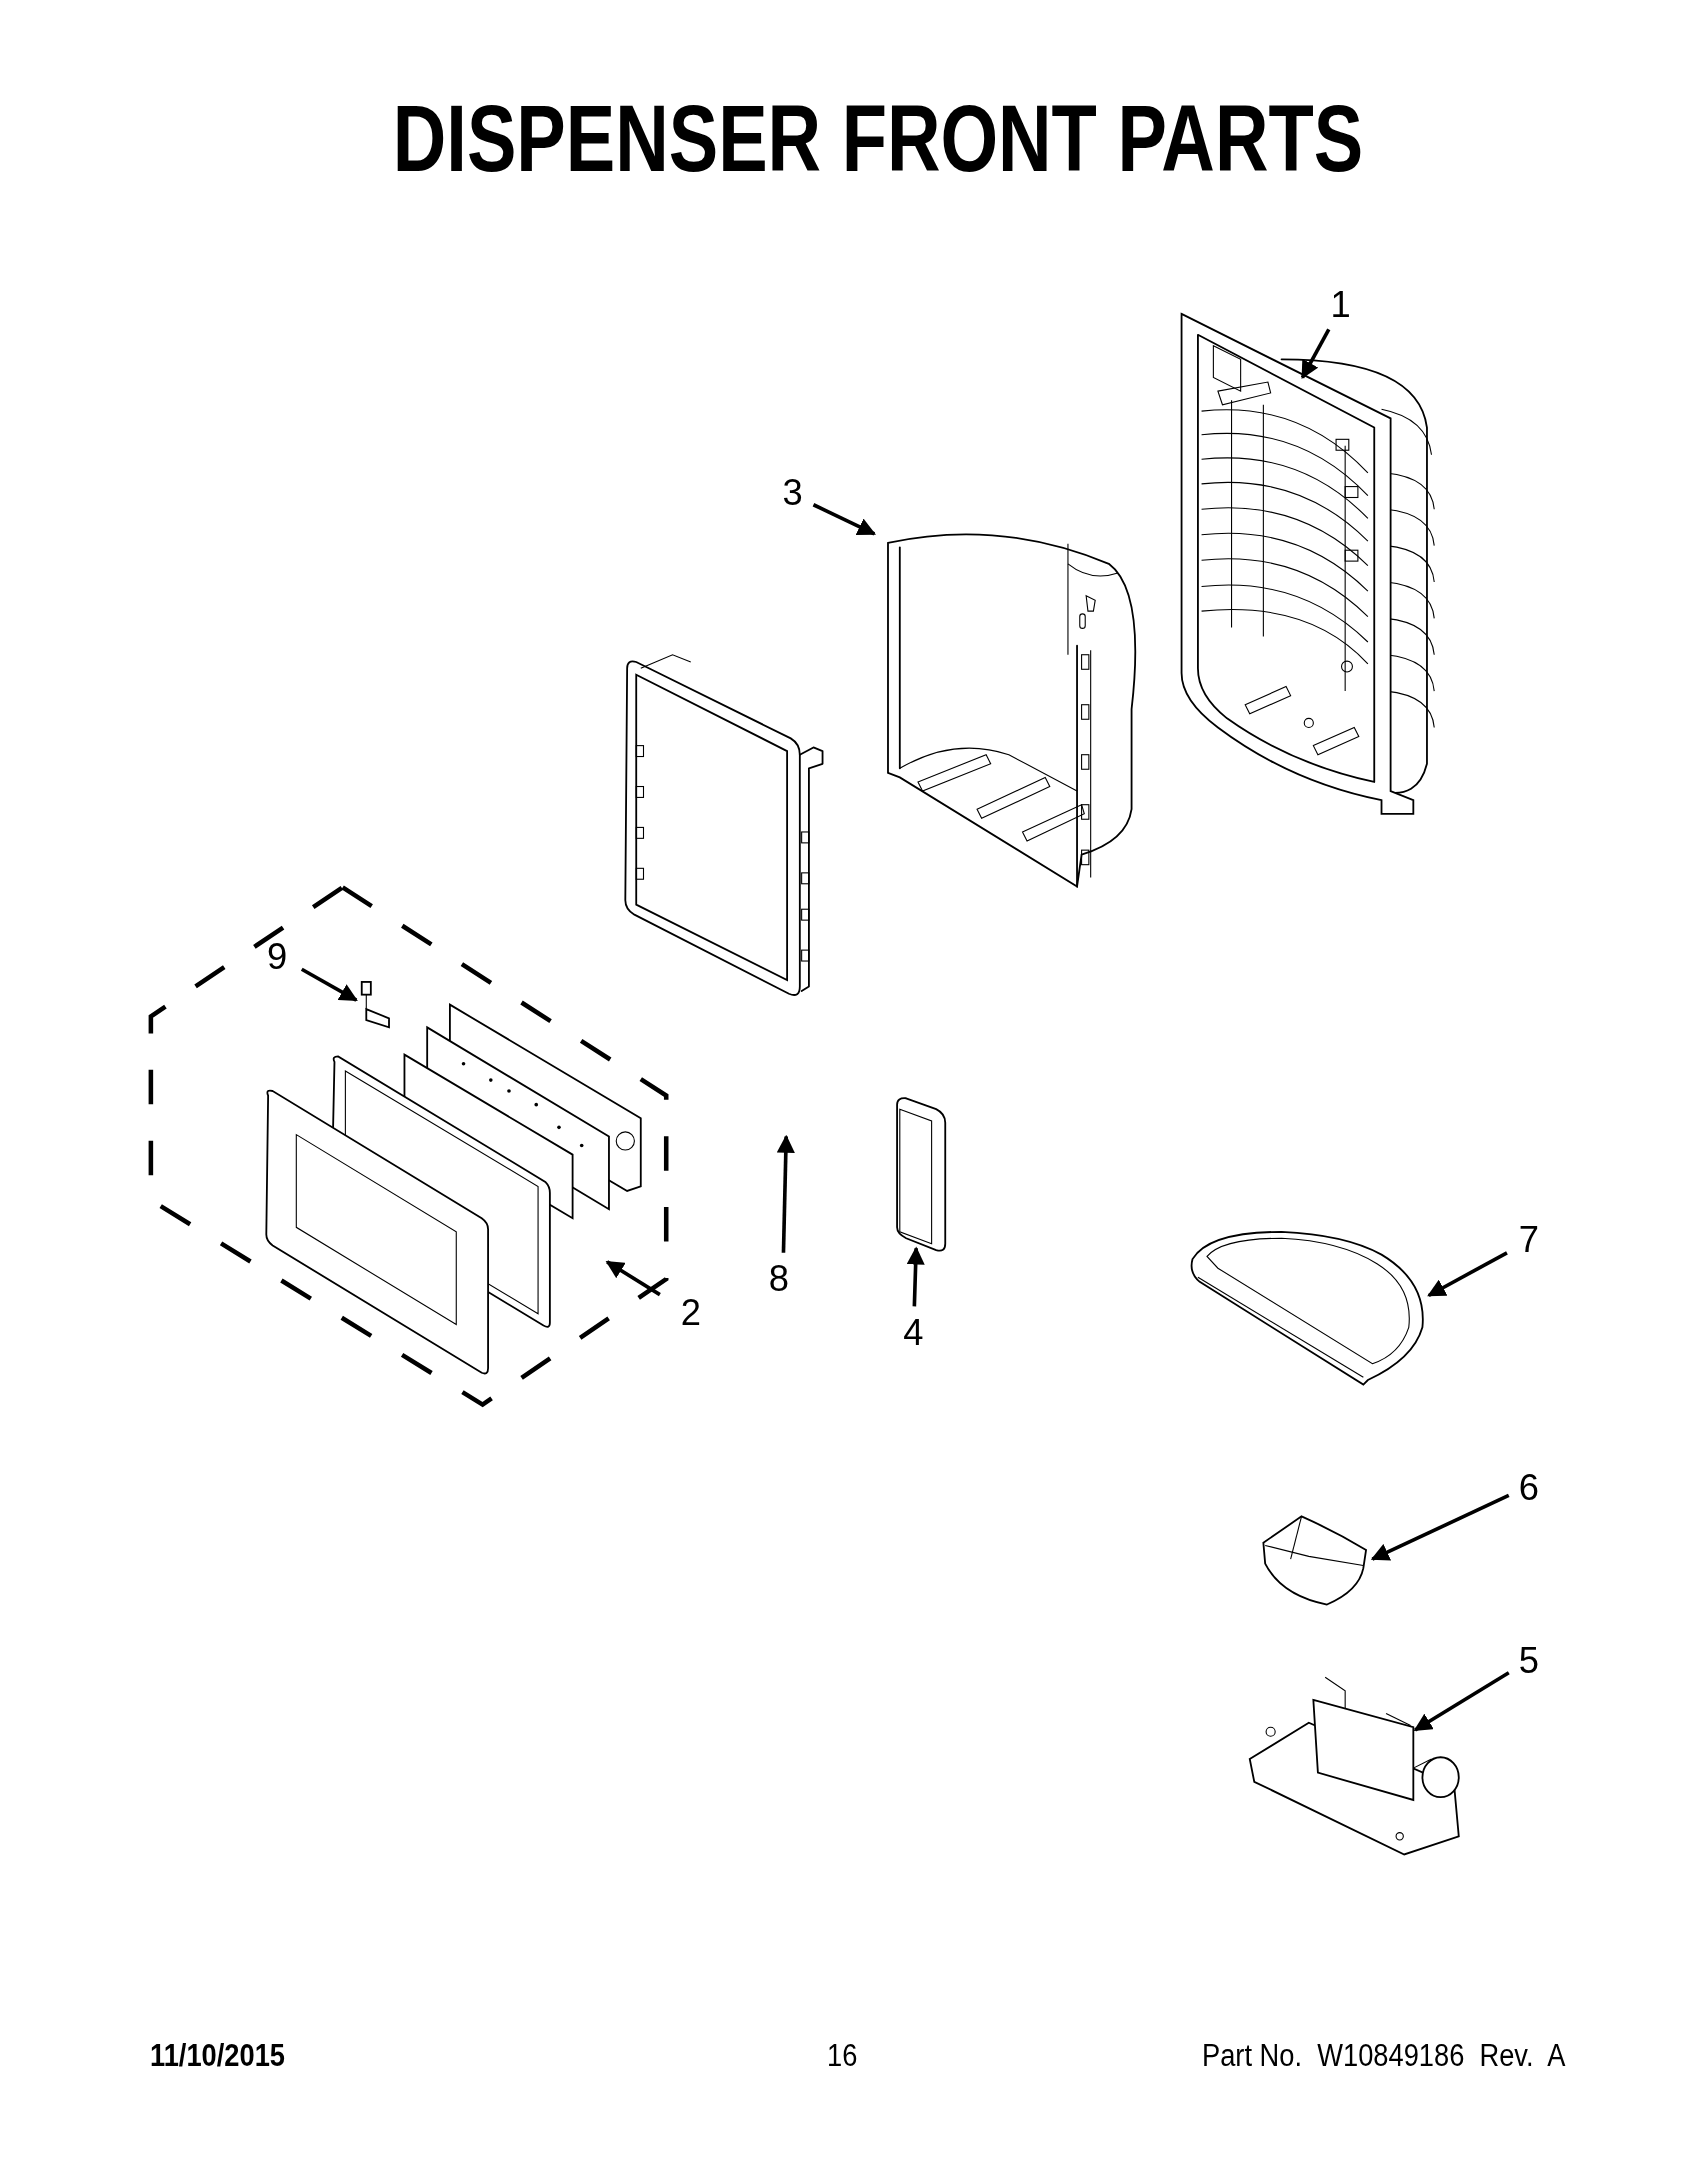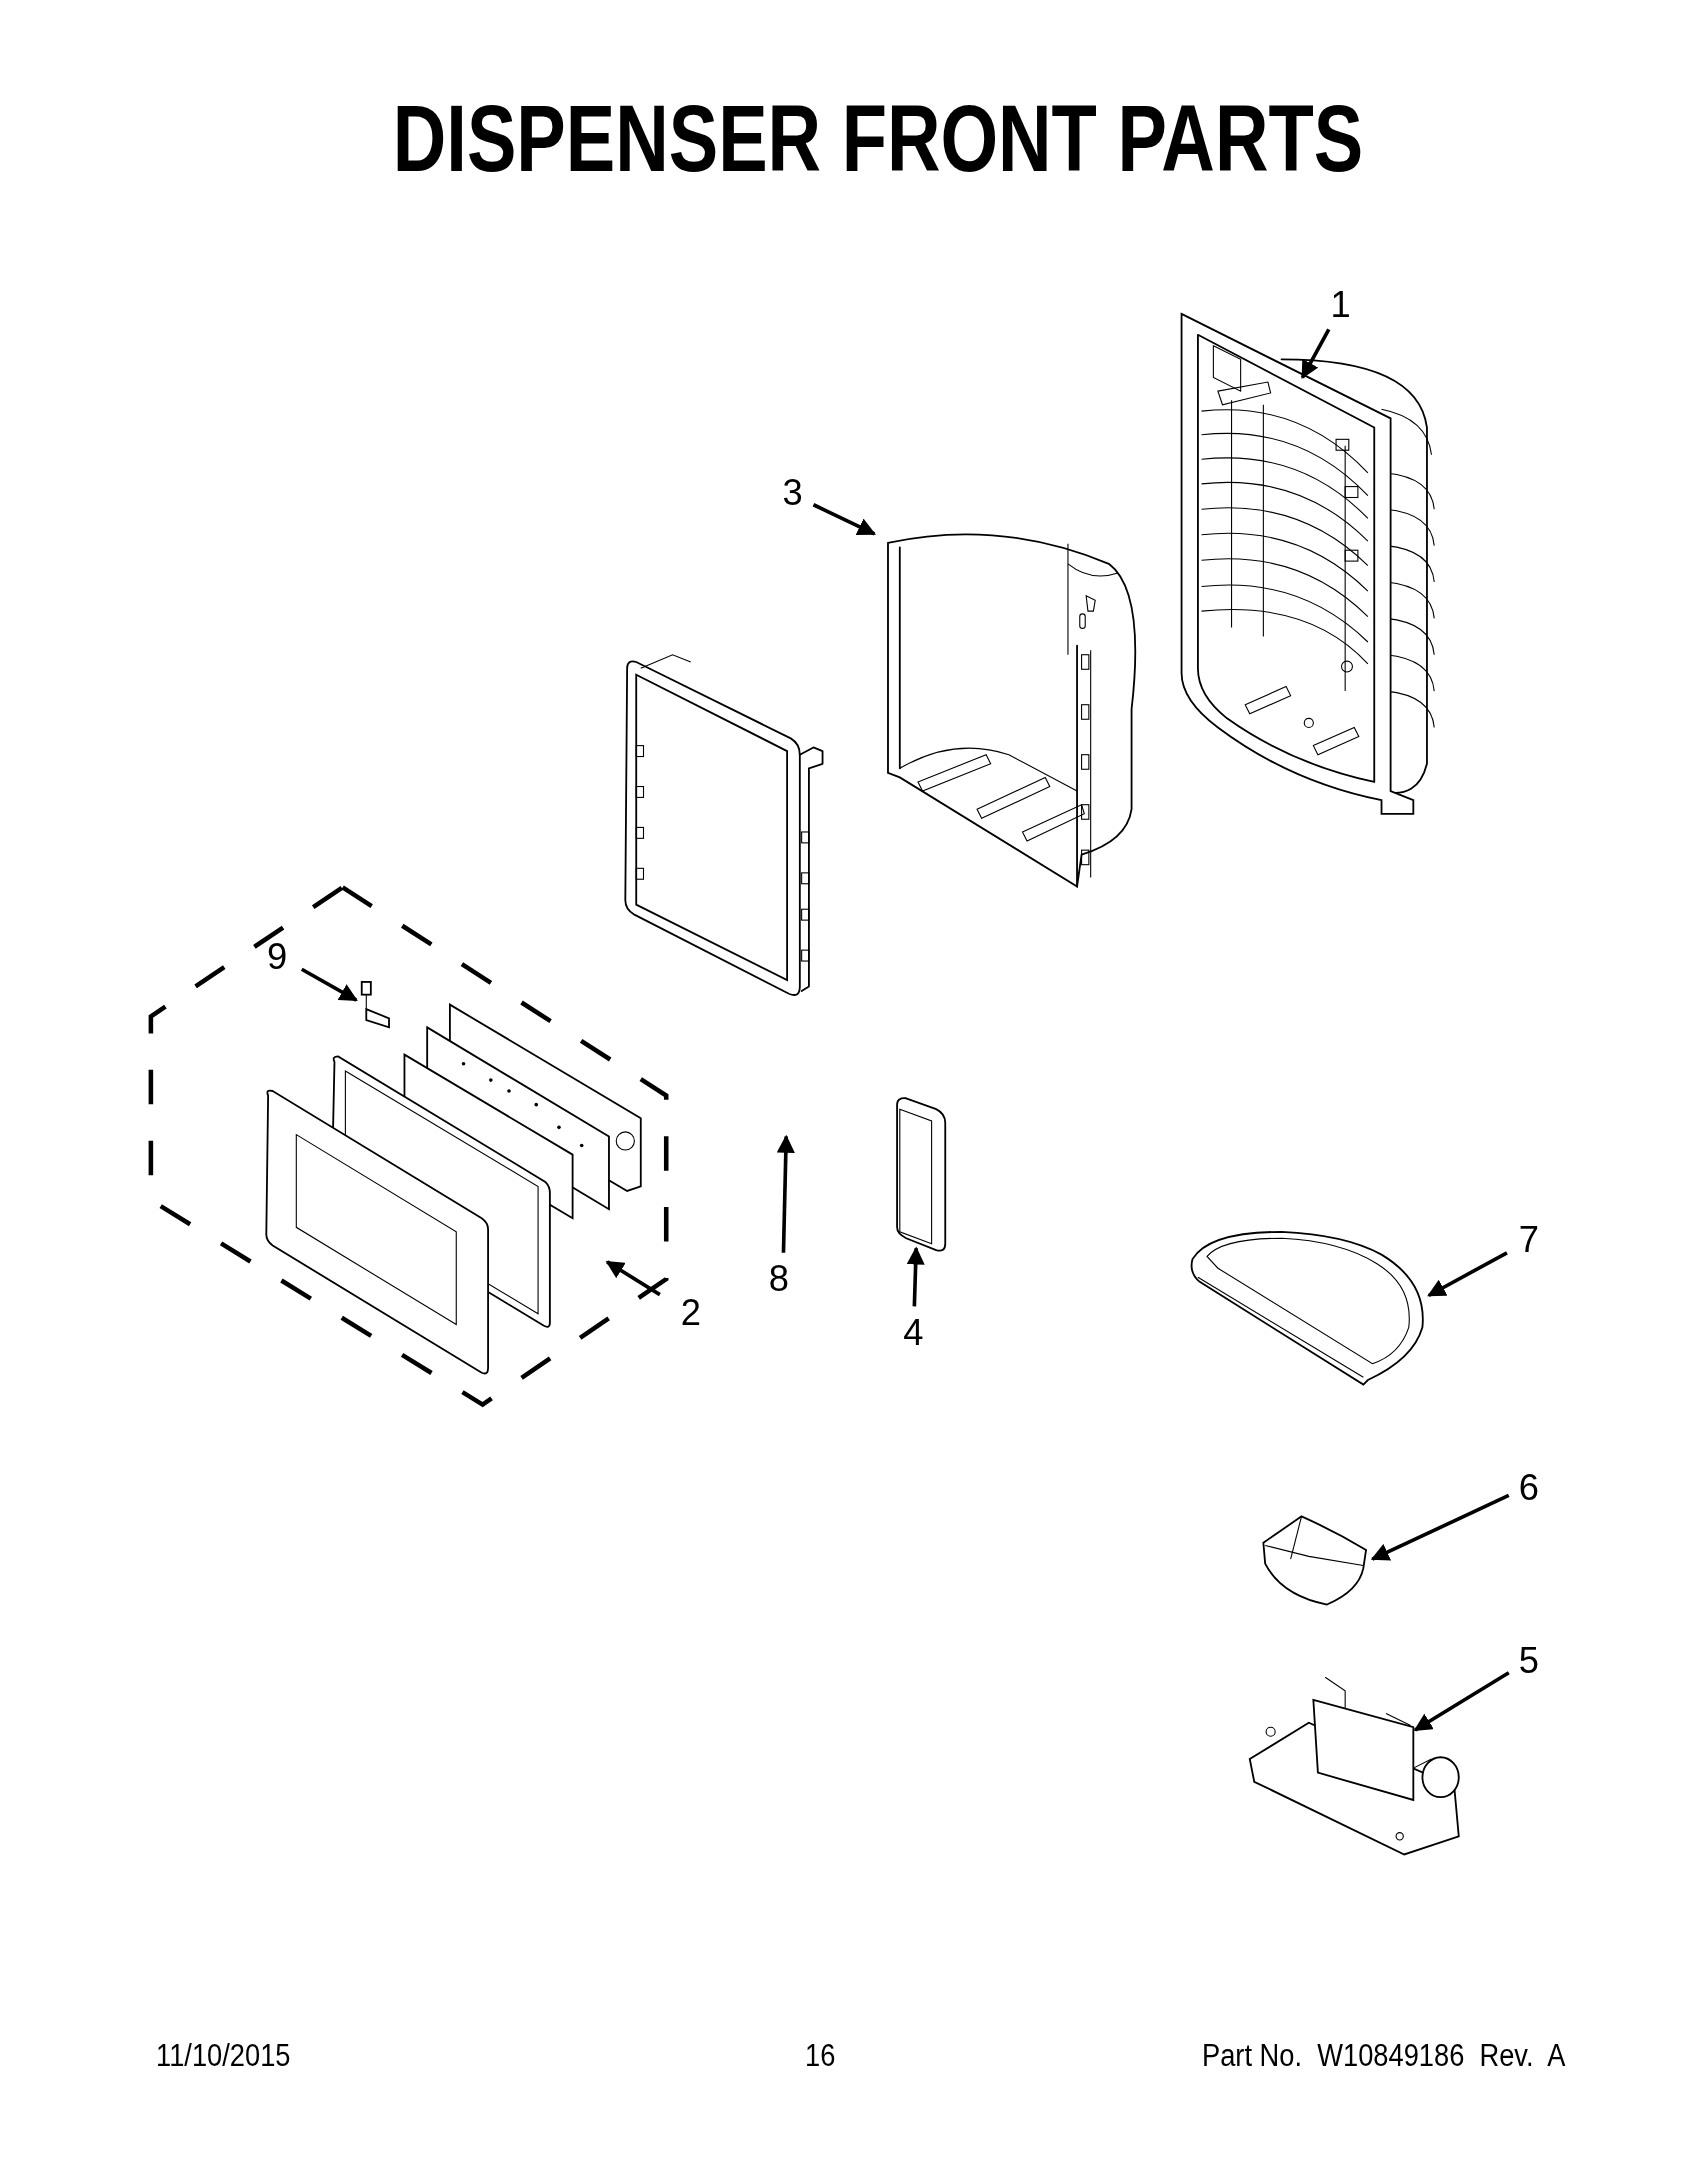--- a/index.html
+++ b/index.html
@@ -5,22 +5,22 @@
   html, body { margin:0; padding:0; background:#ffffff; }
   body { width:1686px; height:2182px; position:relative; overflow:hidden;
          font-family:"Liberation Sans", sans-serif; color:#000; }
   .title { position:absolute; left:0; top:91px; width:1686px; text-align:center;
            font-family:"Liberation Sans", sans-serif; font-weight:bold; font-size:95px;
            line-height:95px; letter-spacing:0;padding-left:35px; }
   .title span { display:inline-block; transform:scaleX(0.78); transform-origin:center; }
   .footer-text { position:absolute; top:2038px; font-size:31px; line-height:36px;
                  font-family:"Liberation Sans", sans-serif; }
   .footer-text span { display:inline-block; transform-origin:left center; transform:scaleX(0.88); }
-  #footer-date { left:156px; }
-  #footer-page { left:805px; }
+  #footer-date { left:150px;font-weight:bold; }
+  #footer-page { left:827px; }
   #footer-part { left:1170px; white-space:pre;margin-left:32px; }
   svg#diagram { position:absolute; left:0; top:0; }
   .callout { font-family:"Liberation Sans", sans-serif; font-size:40px; fill:#000; }
   .ln { fill:none; stroke:#000; stroke-width:2; stroke-linejoin:round; stroke-linecap:round; }
   .thin { fill:none; stroke:#000; stroke-width:1.2; }
   .fill-w { fill:#fff; stroke:#000; stroke-width:2; }
   .dash { fill:none; stroke:#000; stroke-width:5; stroke-dasharray:38 40; }
   .arrow { stroke:#000; stroke-width:4; fill:none; }
 </style>
 </head>

